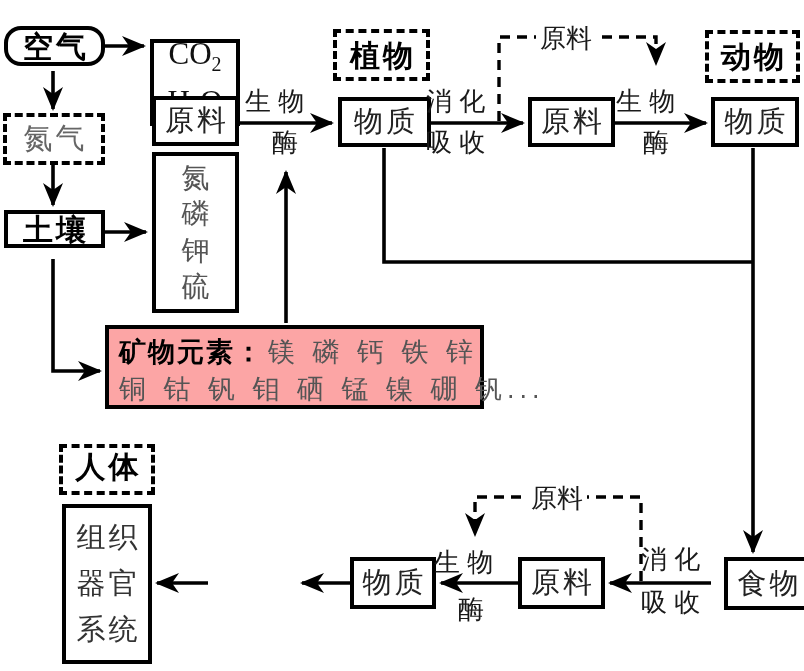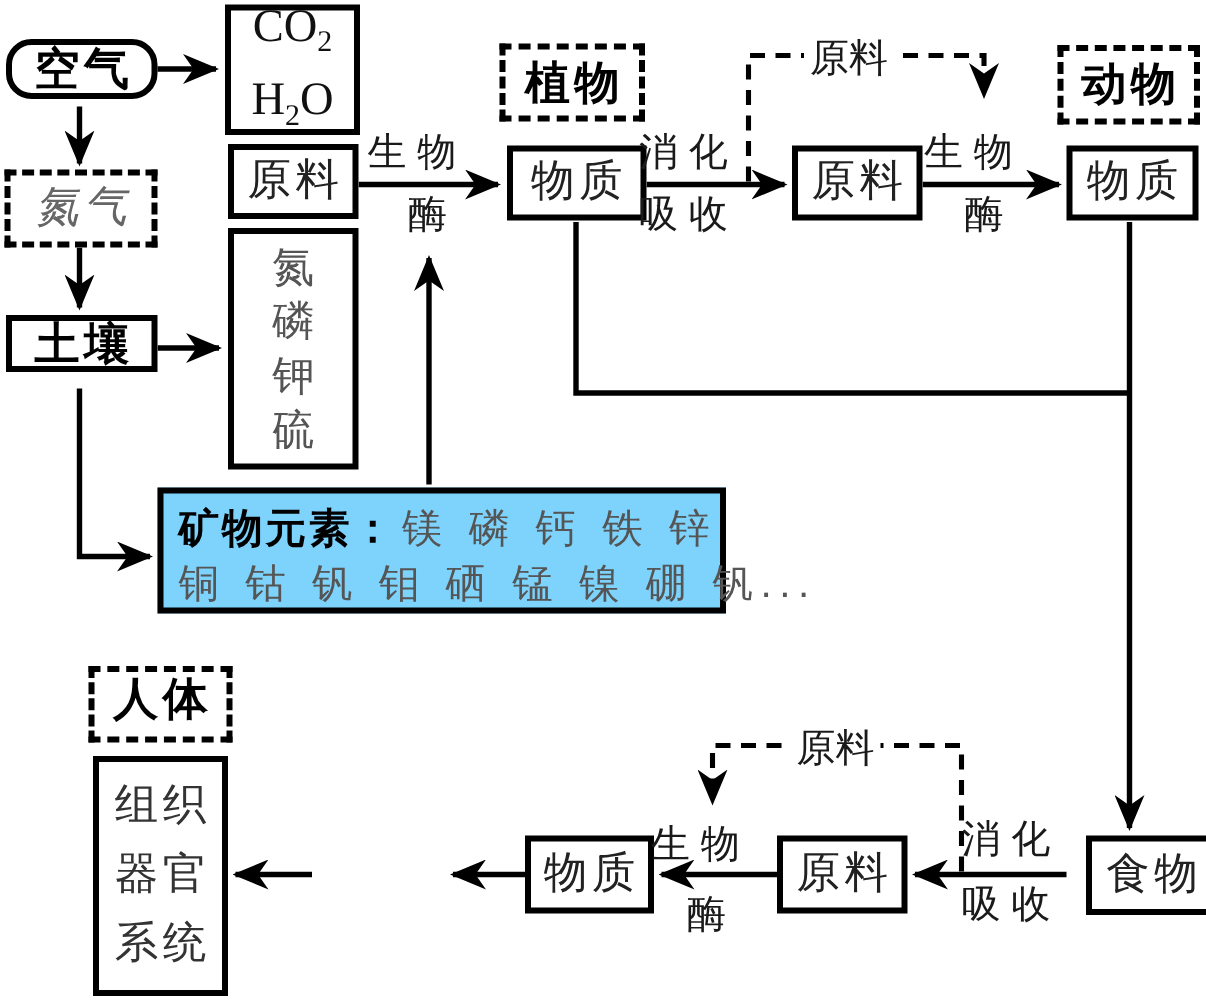--- a/index.html
+++ b/index.html
@@ -10,28 +10,28 @@
   .arrows{position:absolute;left:0;top:0;width:804px;height:671px;pointer-events:none;}
   .box{
     position:absolute;box-sizing:border-box;border:4px solid #000;background:#fff;
     display:flex;align-items:center;justify-content:center;
     font-size:29px;color:#222;letter-spacing:3px;line-height:1.1;text-indent:3px;
   }
   .box.boldbox{font-weight:bold;font-size:30px;color:#000;}
   .box.dashedbox{border-style:dashed;}
   .box.lightink{color:#666;}
   .serifbox{font-family:"Liberation Serif","DejaVu Serif",serif;flex-direction:column;
-    font-size:31px;color:#111;letter-spacing:0;text-indent:0;}
+    font-size:31px;color:#111;letter-spacing:0;text-indent:0;margin-top:36px;}
   .serifbox .chemline{line-height:38px;}
   .serifbox .sub{font-size:20px;vertical-align:-7px;}
   .colbox{flex-direction:column;justify-content:space-evenly;color:#555;font-size:28px;}
   .colbox div{line-height:1;}
   .tissuebox{flex-direction:column;justify-content:space-evenly;color:#333;font-size:29px;}
   .mineralbox{
-    position:absolute;box-sizing:border-box;border:4px solid #000;background:#7dd3fc;
+    position:absolute;box-sizing:border-box;border:4px solid #000;background:#fca5a5;
     padding:5px 8px 0 10px;font-size:27px;line-height:37px;color:#555;
     letter-spacing:5px;white-space:nowrap;
   }
   .mineralbox .mtitle{font-weight:bold;color:#000;letter-spacing:2px;margin-right:4px;}
   .albl{position:absolute;font-size:26px;color:#1a1a1a;white-space:nowrap;line-height:1;}
   .albl.ondash{background:#fff;padding:2px 4px;}
 </style>
 </head>
 <body>
 
@@ -66,21 +66,21 @@
     </g>
   </svg>
 
   <div class="box boldbox" style="left:4px;top:26px;width:101px;height:40px;border-radius:17px;">空气</div>
 
   <div class="box serifbox" style="left:150px;top:3px;width:90px;height:87px;">
     <div class="chemline"><span>CO</span><span class="sub">2</span></div>
     <div class="chemline"><span>H</span><span class="sub">2</span><span>O</span></div>
   </div>
 
-  <div class="box dashedbox lightink" style="left:3px;top:113px;width:102px;height:52px;font-style:italic;">氮气</div>
+  <div class="box dashedbox lightink" style="left:3px;top:113px;width:102px;height:52px;">氮气</div>
 
   <div class="box boldbox" style="left:4px;top:210px;width:101px;height:38px;">土壤</div>
 
   <div class="box" style="left:152px;top:96px;width:87px;height:50px;">原料</div>
 
   <div class="box colbox" style="left:152px;top:152px;width:87px;height:161px;">
     <div>氮</div>
     <div>磷</div>
     <div>钾</div>
     <div>硫</div>

